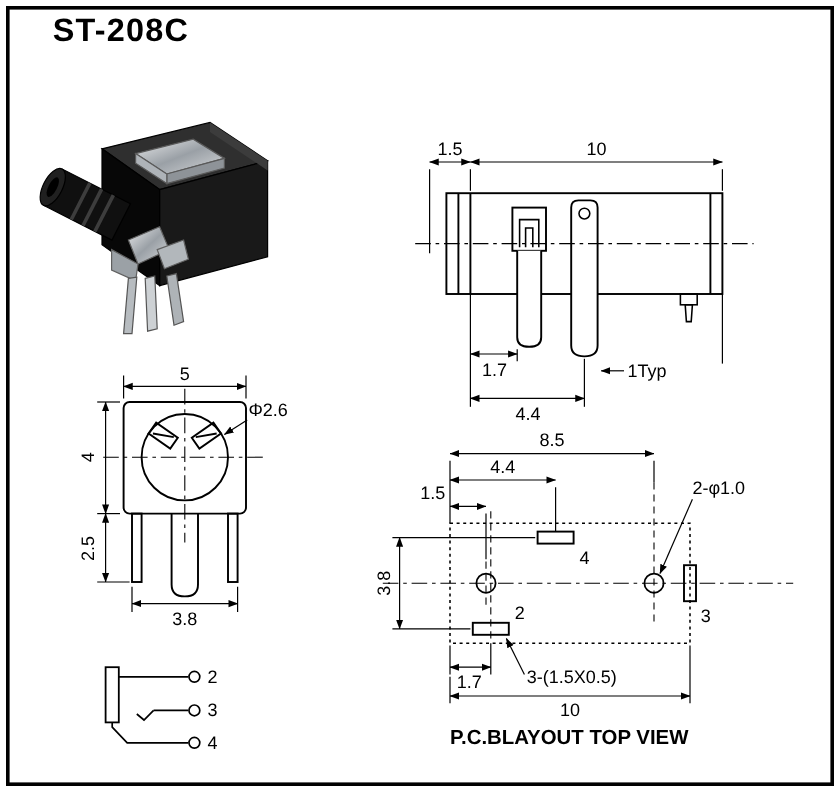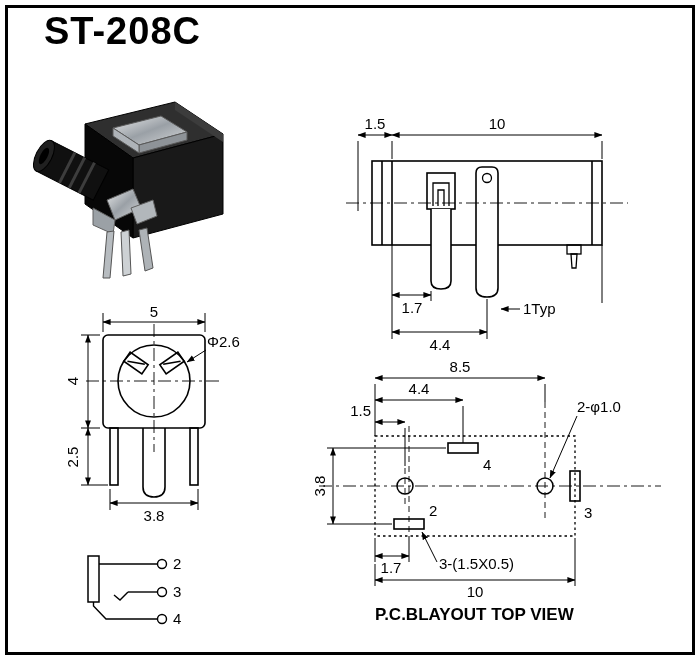--- a/index.html
+++ b/index.html
@@ -1,20 +1,20 @@
 <!DOCTYPE html>
 <html><head>
 <meta charset="utf-8">
 <style>
   *{margin:0;padding:0;box-sizing:border-box}
   html,body{background:#9a9a9a}
   .sheet{position:relative;width:700px;height:660px;background:#ffffff;
          font-family:"Liberation Sans",sans-serif;overflow:hidden}
   .frame{position:absolute;inset:5px;border:3px solid #000;pointer-events:none}
-  .title{position:absolute;left:44px;top:10px;font-size:38px;font-weight:bold;
+  .title{position:absolute;left:44px;top:10px;font-size:27px;font-weight:bold;
          letter-spacing:1px;color:#000}
   .rating{position:absolute;left:392px;top:32px;font-size:22px;color:#000}
   svg{position:absolute;overflow:visible}
   svg text{font-family:"Liberation Sans",sans-serif;font-size:15px;fill:#000;stroke:none}
   text.cap{font-size:17px;font-weight:bold}
   .obj{stroke:#000;stroke-width:1.6;fill:none}
   .dim{stroke:#000;stroke-width:1;fill:none}
   .cl{stroke:#000;stroke-width:0.9;fill:none;stroke-dasharray:13 4 3 4}
   .dash{stroke:#000;stroke-width:0.9;fill:none;stroke-dasharray:6 4}
   .dot{stroke:#000;stroke-width:1.3;fill:none;stroke-dasharray:2.5 3}

